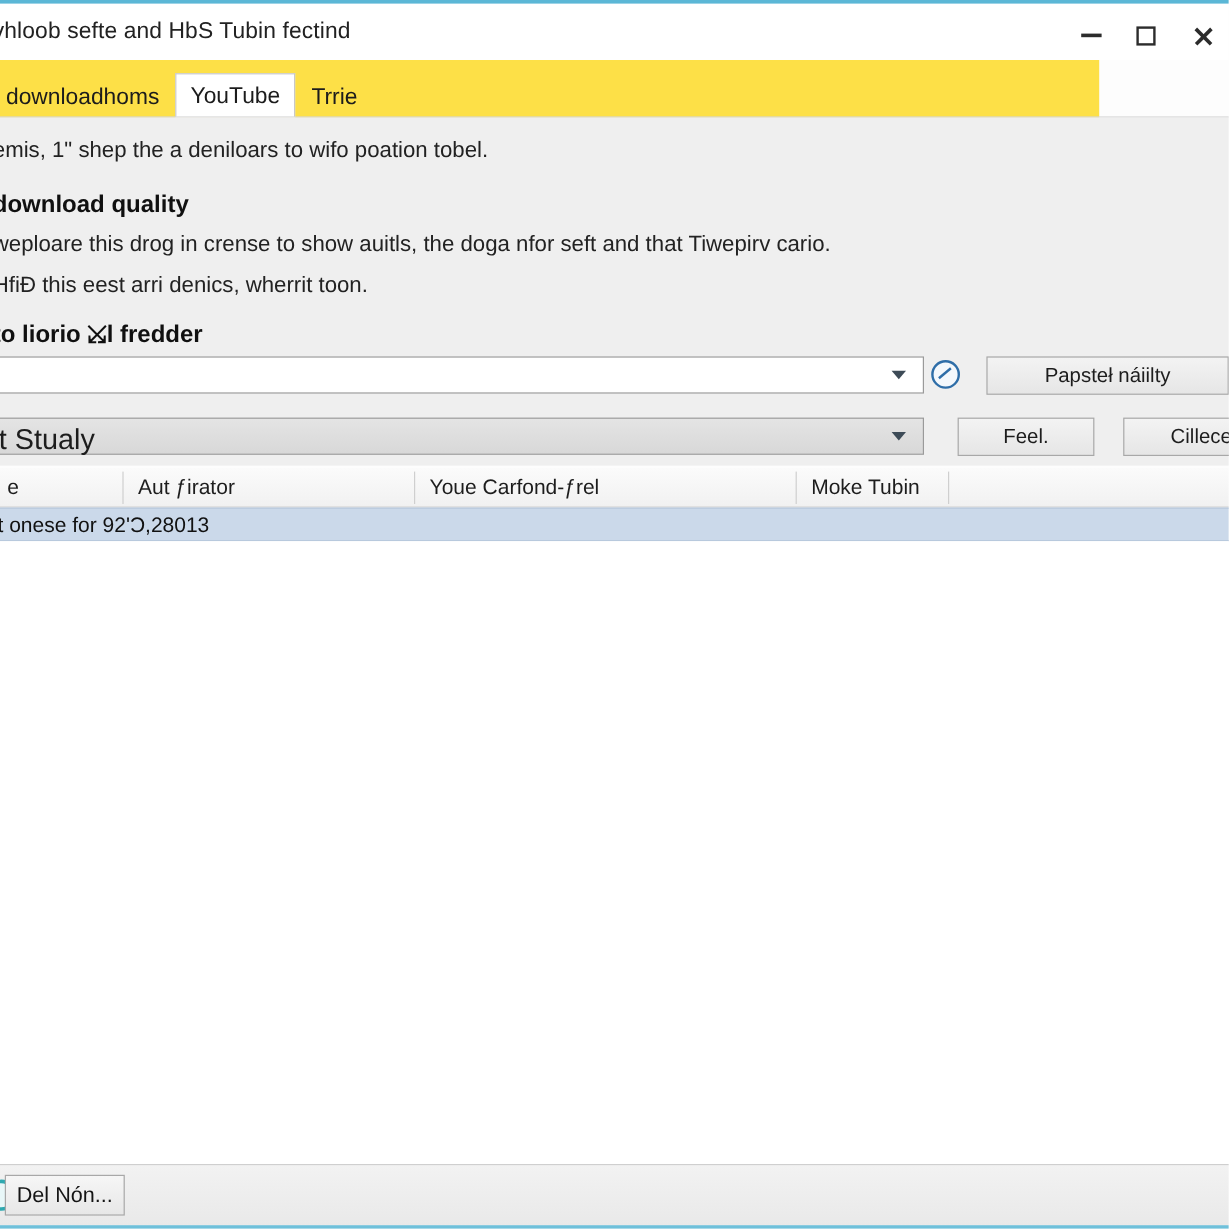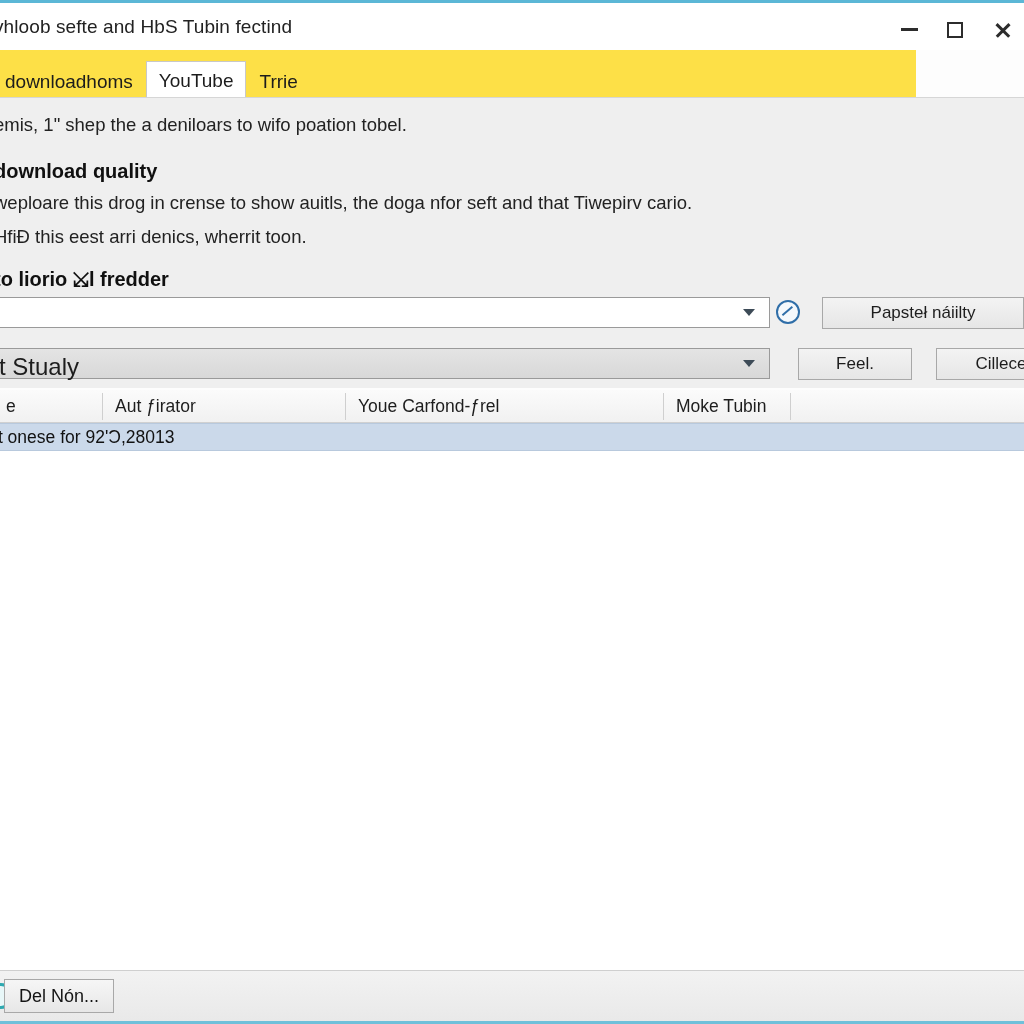--- a/index.html
+++ b/index.html
@@ -364,21 +364,21 @@
     height: 26px;
     border-radius: 50%;
     border: 3px solid #2ea9b0;
     background: #e8f7f8;
     box-sizing: border-box;
   }
   .btn-status {
     position: absolute;
     left: 4px;
     top: 8px;
-    width: 110px;
+    width: 100px;
     height: 34px;
     background: linear-gradient(to bottom, #f6f6f6 0%, #e7e7e7 100%);
     border: 1px solid #a8a8a8;
     box-sizing: border-box;
     font-size: 18px;
     color: #141414;
     display: flex;
     align-items: center;
     justify-content: center;
     white-space: nowrap;

